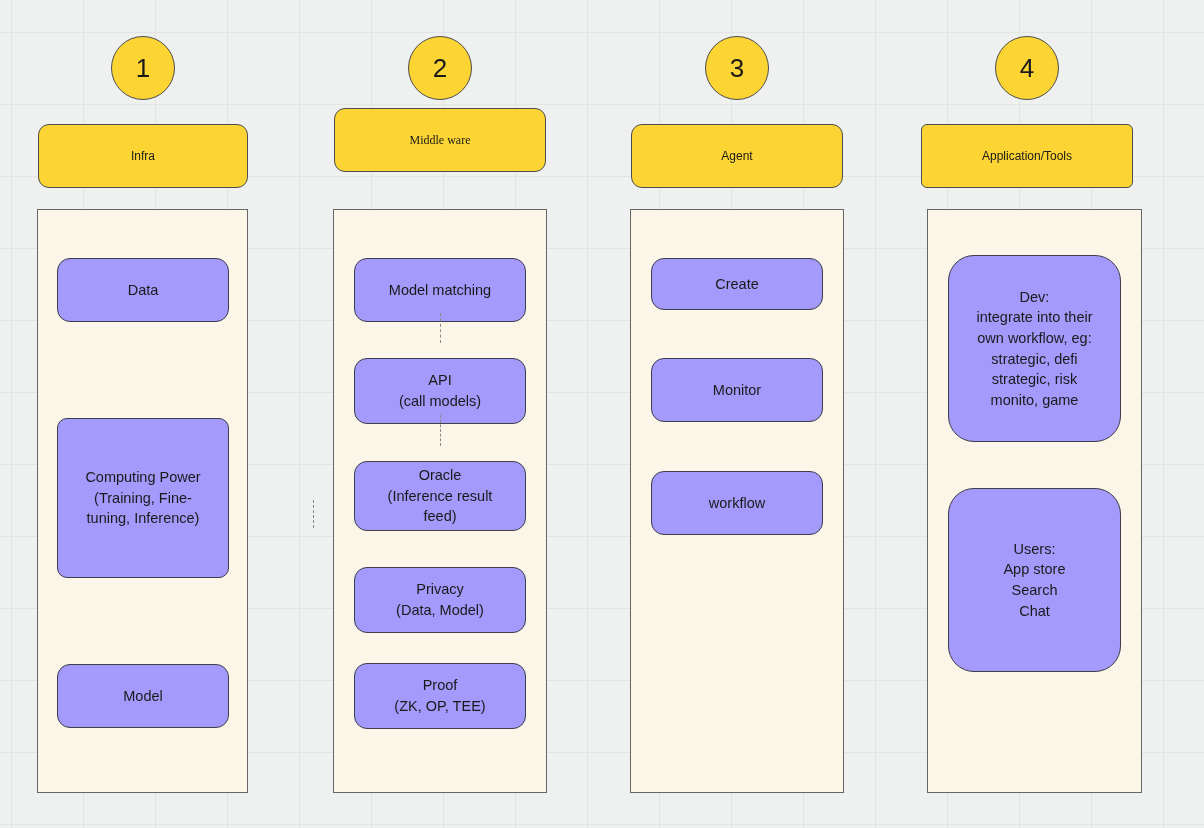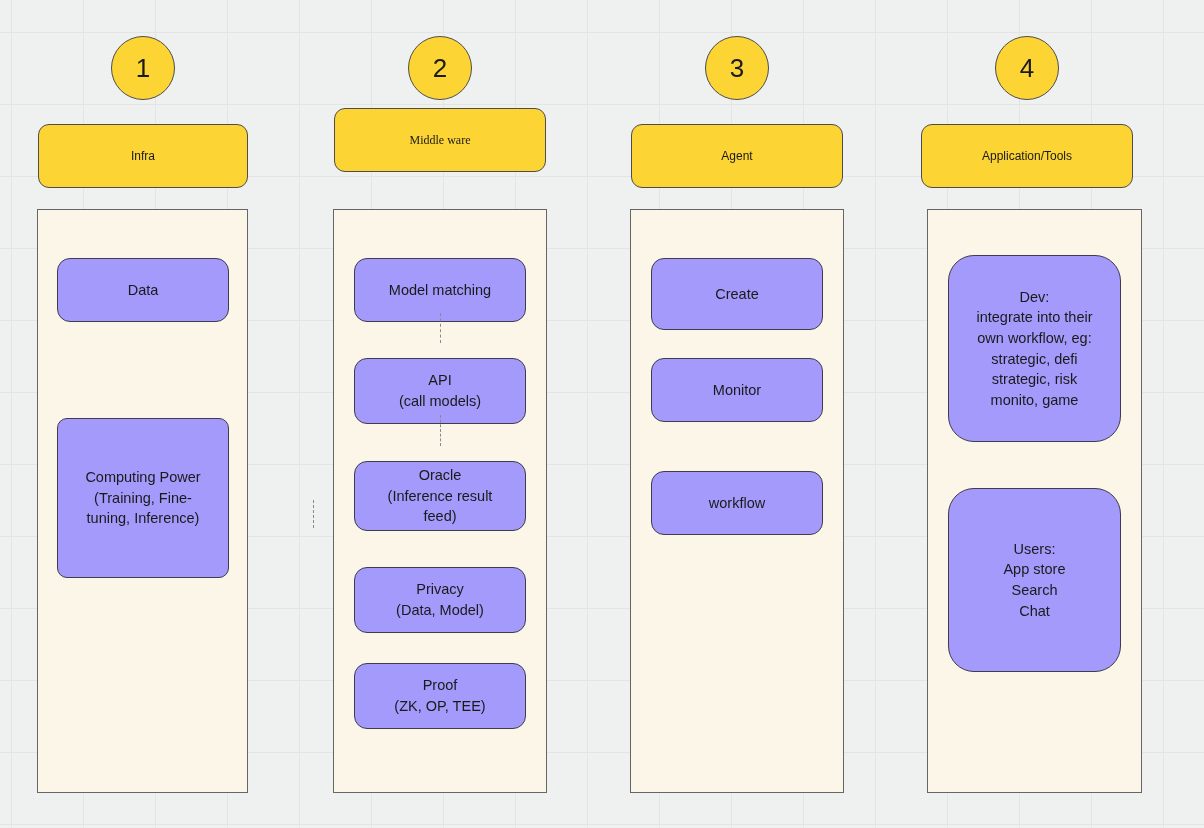--- a/index.html
+++ b/index.html
@@ -107,20 +107,21 @@
   <div class="node" style="left:57px; top:246px; width:172px; height:64px;">Data</div>
 
   <div class="node big" style="left:57px; top:406px; width:172px; height:160px;border-radius:10px;">
     <div>
       <div>Computing Power</div>
       <div>(Training, Fine-</div>
       <div>tuning, Inference)</div>
     </div>
   </div>
 
+  <div class="node" style="left:57px; top:652px; width:172px; height:64px;">Model</div>
 
   <div class="num-circle" style="left:408px; top:36px;">2</div>
 
   <div class="header-pill" style="left:334px; top:108px; width:212px;font-family:Liberation Serif, serif;">Middle ware</div>
 
   <div class="container-box" style="left:333px; top:209px; width:214px; height:584px;"></div>
 
   <div class="node" style="left:354px; top:246px; width:172px; height:64px;">Model matching</div>
 
   <div class="dotted-v" style="left:440px; top:313px; height:30px;"></div>
@@ -157,29 +158,29 @@
   </div>
 
   <div class="dotted-v" style="left:313px; top:500px; height:28px;"></div>
 
   <div class="num-circle" style="left:705px; top:36px;">3</div>
 
   <div class="header-pill" style="left:631px; top:124px; width:212px;">Agent</div>
 
   <div class="container-box" style="left:630px; top:209px; width:214px; height:584px;"></div>
 
-  <div class="node" style="left:651px; top:246px; width:172px; height:72px;">Create</div>
+  <div class="node" style="left:651px; top:246px; width:172px; height:52px;">Create</div>
 
   <div class="node" style="left:651px; top:346px; width:172px; height:64px;">Monitor</div>
 
   <div class="node" style="left:651px; top:459px; width:172px; height:64px;">workflow</div>
 
   <div class="num-circle" style="left:995px; top:36px;">4</div>
 
-  <div class="header-pill" style="left:921px; top:124px; width:212px;">Application/Tools</div>
+  <div class="header-pill" style="left:921px; top:124px; width:212px;border-radius:6px;">Application/Tools</div>
 
   <div class="container-box" style="left:927px; top:209px; width:215px; height:584px;"></div>
 
   <div class="node big" style="left:948px; top:243px; width:173px; height:187px;">
     <div>
       <div>Dev:</div>
       <div>integrate into their</div>
       <div>own workflow, eg:</div>
       <div>strategic, defi</div>
       <div>strategic, risk</div>

